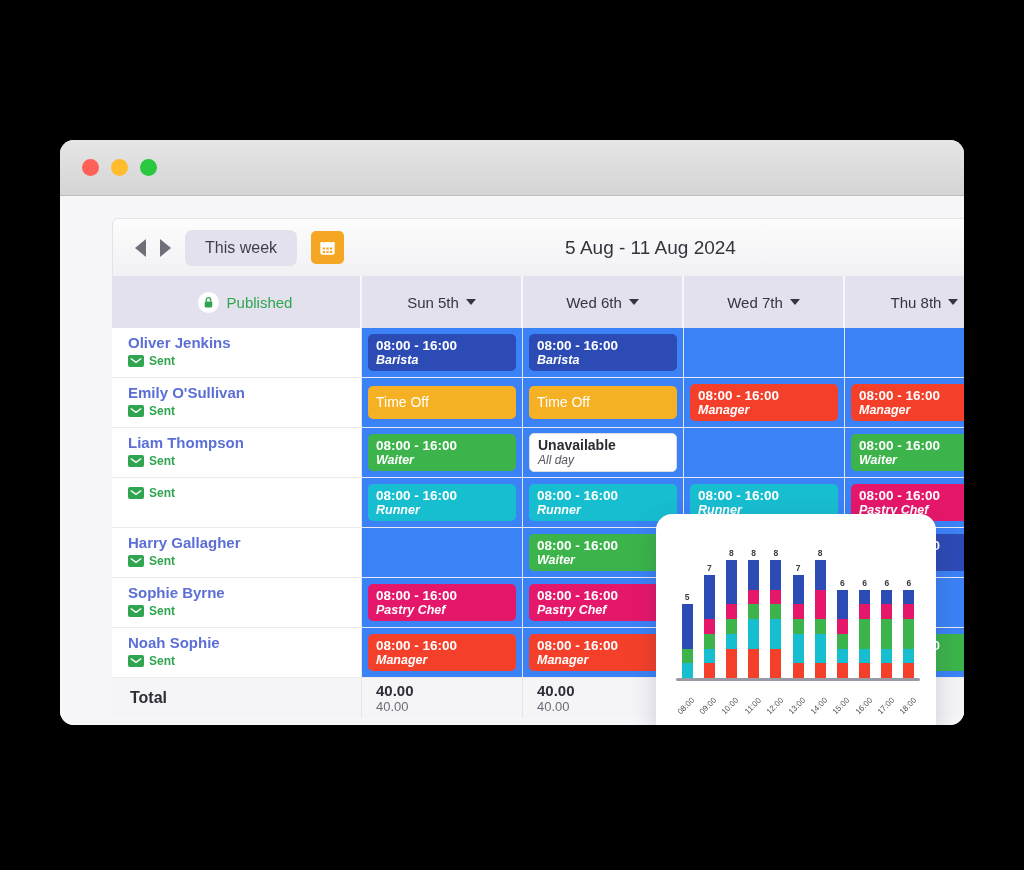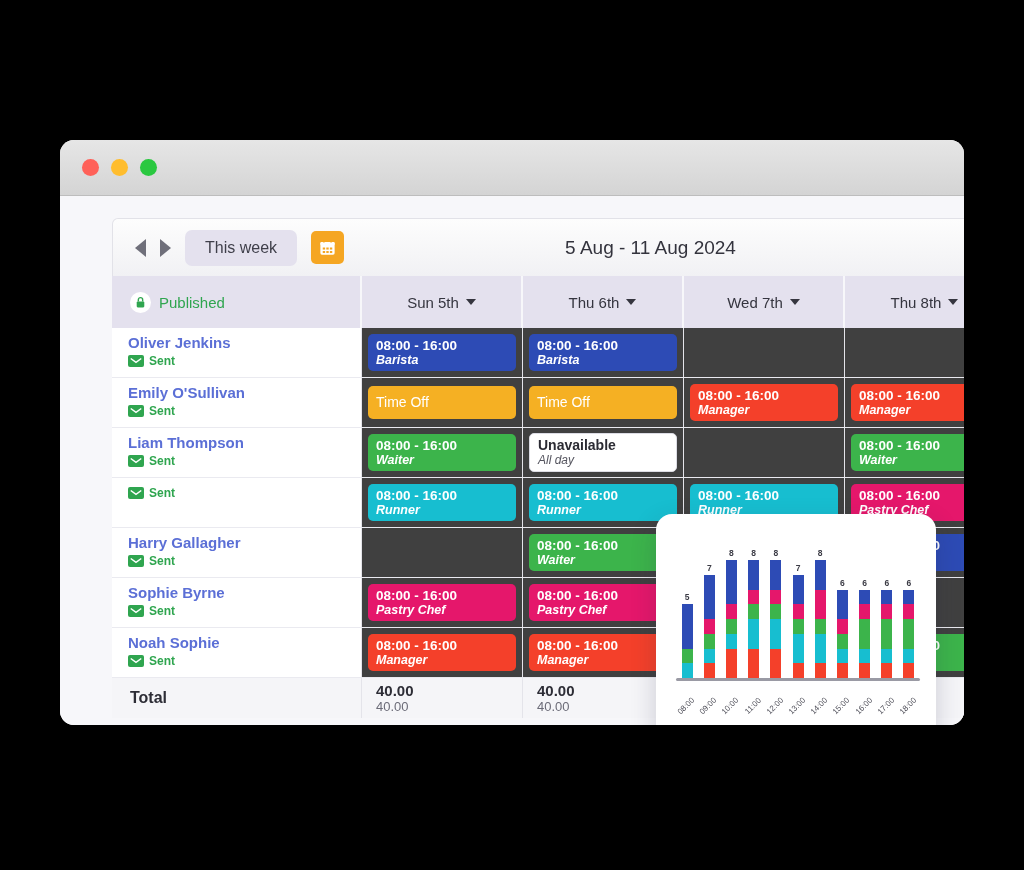--- a/index.html
+++ b/index.html
@@ -89,21 +89,21 @@
   .cell-day {
     width: 161px; flex: 0 0 161px;
     border-right: 1px solid #e4e4ea;
   }
   .hdr-row .cell-name, .hdr-row .cell-day {
     background: #e4e1ee;
     display: flex; align-items: center; justify-content: center;
     font-size: 15px; color: #35353f;
     border-right: 2px solid #f7f7fa;
   }
-  .hdr-row .cell-name { justify-content: flex-start; padding-left: 18px; gap: 8px; }
+  .hdr-row .cell-name { justify-content: center; padding-left: 18px; gap: 8px; }
   .published { color: #2fa54f; font-size: 15px; }
   .locki {
     width: 21px; height: 21px; border-radius: 50%;
     background: #fff; display: flex; align-items: center; justify-content: center;
   }
   .caret {
     width: 0; height: 0; margin-left: 7px;
     border-left: 5px solid transparent;
     border-right: 5px solid transparent;
     border-top: 6px solid #35353f;
@@ -115,21 +115,21 @@
     padding: 6px 0 0 16px; background: #fff;
   }
   .emp-name { color: #5b6fd6; font-size: 15px; font-weight: 700; line-height: 18px; }
   .sent { display: flex; align-items: center; gap: 5px; margin-top: 2px; }
   .sent-label { color: #2fa54f; font-size: 12px; font-weight: 700; }
   .env { width: 16px; height: 12px; background: #2fa54f; border-radius: 2px;
          display:flex; align-items:center; justify-content:center; }
   .env svg { width: 12px; height: 9px; }
 
   .body-row .cell-day {
-    background: #404040; padding: 4px 6px;
+    background: #3b82f6; padding: 4px 6px;
     display: flex; align-items: center;
   }
   .shift {
     width: 100%; border-radius: 5px;
     padding: 4px 8px; color: #fff; line-height: 1.12;
   }
   .shift .t { font-size: 13.5px; font-weight: 600; }
   .shift .r { font-size: 12.5px; font-weight: 700; font-style: italic; }
   .shift.timeoff { padding: 9px 8px; }
   .shift.timeoff .t { font-size: 14px; font-weight: 500; }
@@ -223,21 +223,21 @@
               <path d="M8 10V7a4 4 0 0 1 8 0v3" fill="none" stroke="#2fa54f" stroke-width="2.6"></path>
             </svg>
           </span>
           <span class="published">Published</span>
         </div>
         <div class="cell-day">
           <span>Sun 5th</span>
           <span class="caret"></span>
         </div>
         <div class="cell-day">
-          <span>Thu 6th</span>
+          <span>Wed 6th</span>
           <span class="caret"></span>
         </div>
         <div class="cell-day">
           <span>Wed 7th</span>
           <span class="caret"></span>
         </div>
         <div class="cell-day">
           <span>Thu 8th</span>
           <span class="caret"></span>
         </div>

